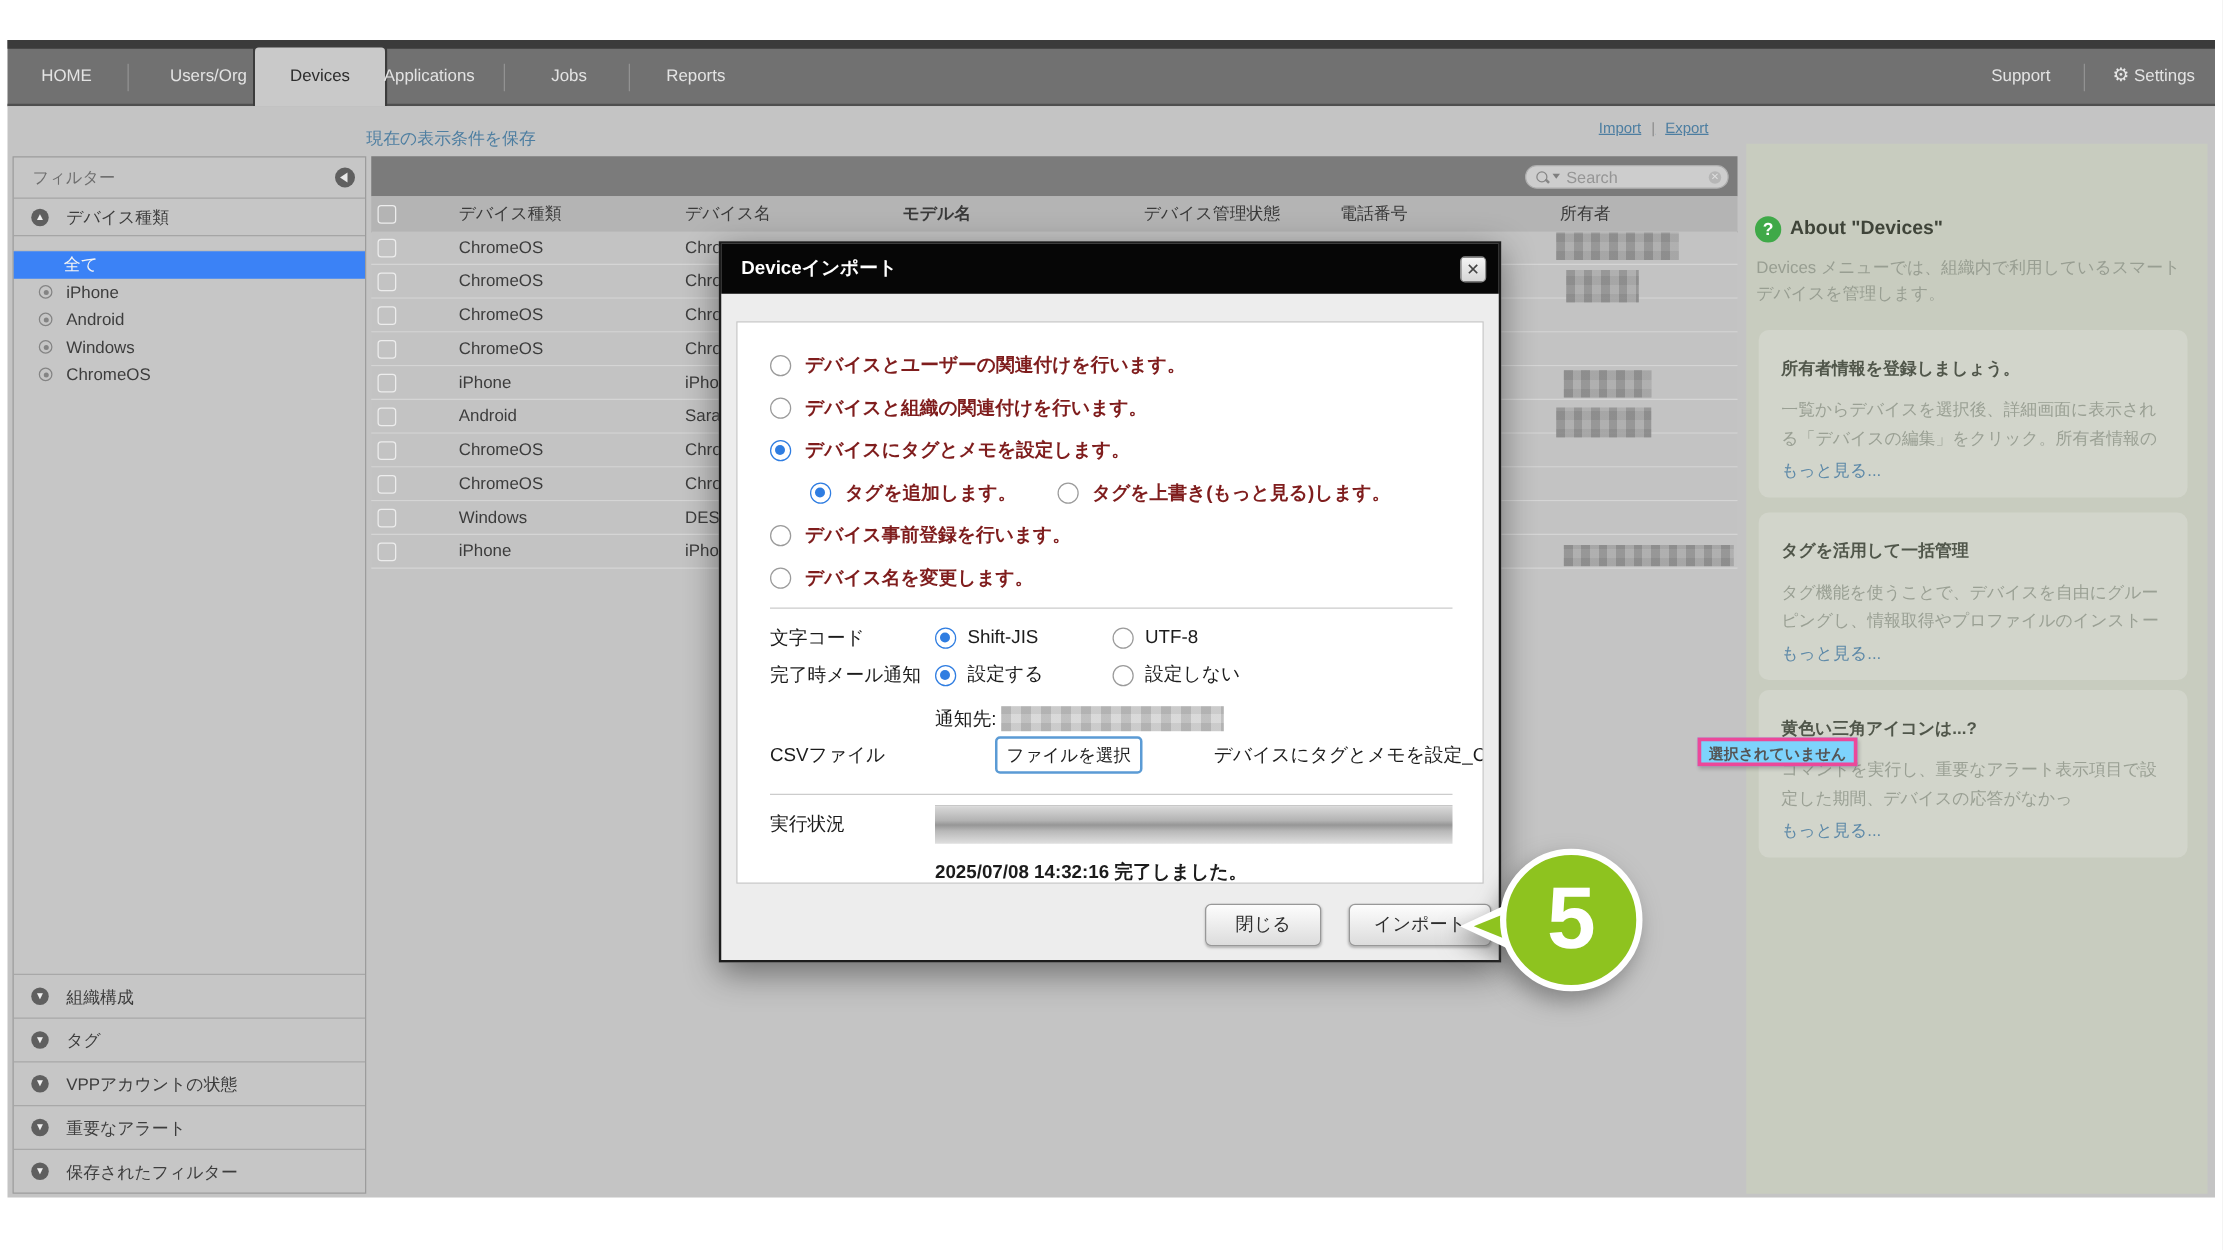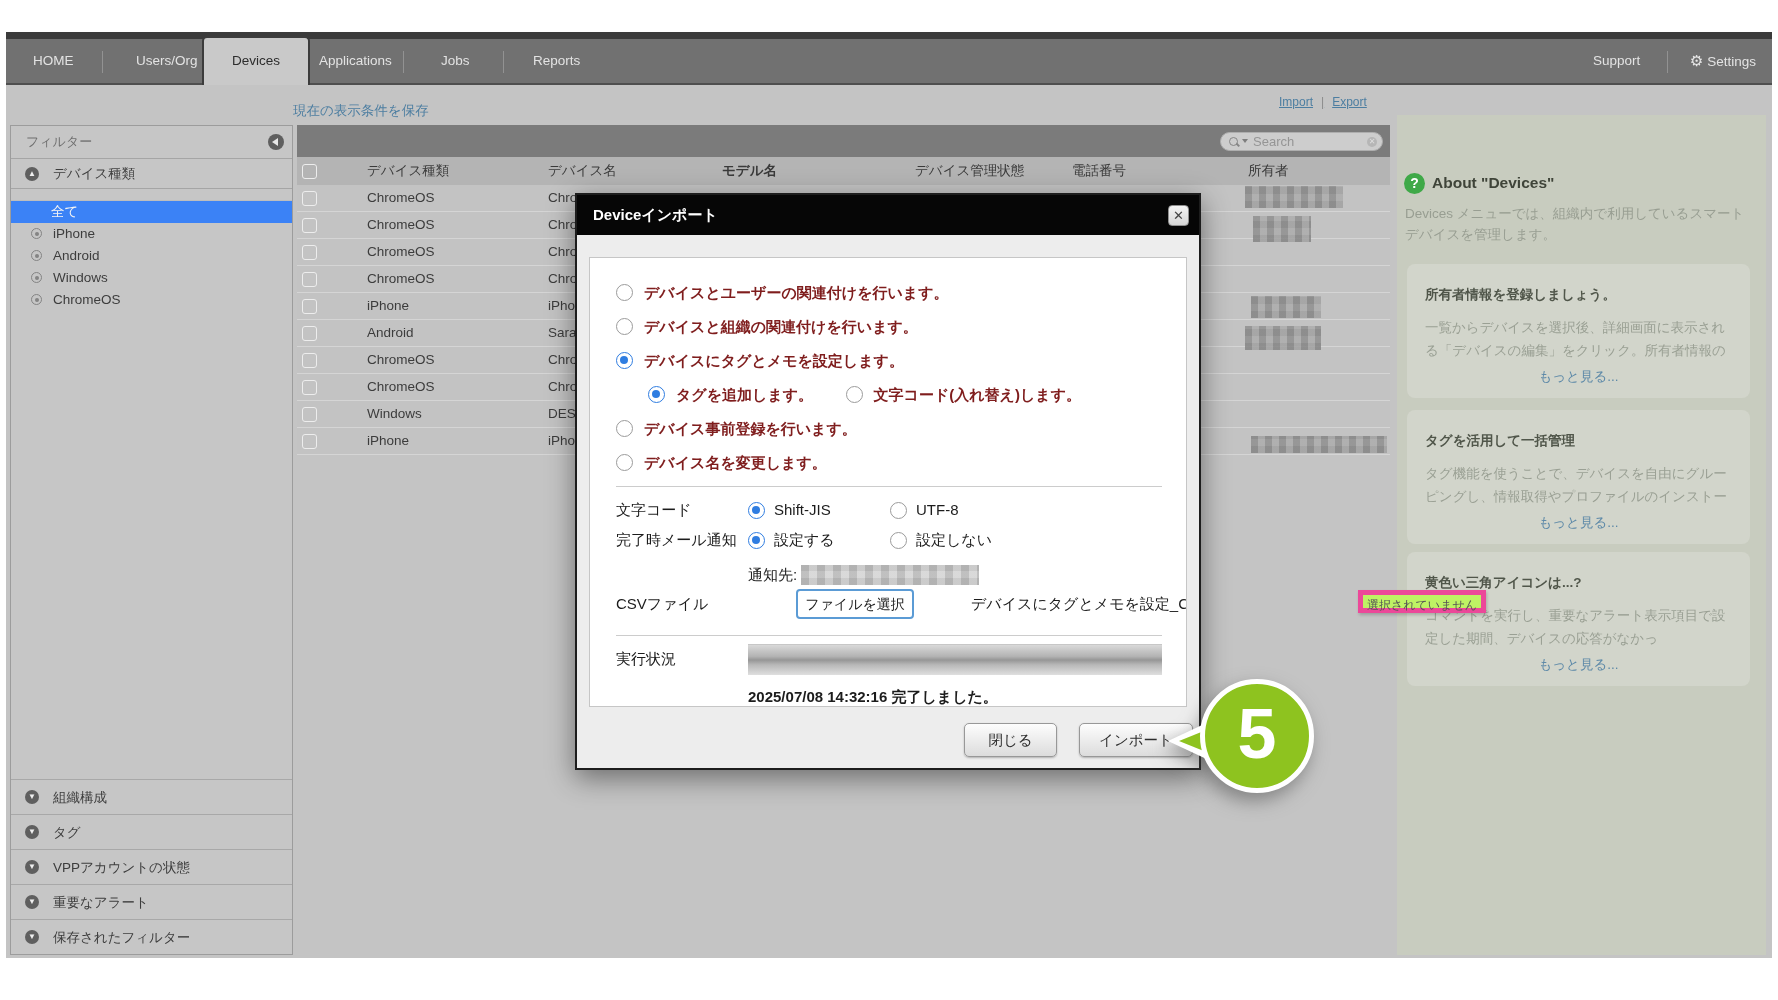--- a/index.html
+++ b/index.html
@@ -69,21 +69,21 @@
   
   .help{position:absolute;left:1397px;top:115px;width:369px;height:840px;background:#c8ccbf;}
   .q-ico{position:absolute;left:7px;top:58px;width:21px;height:21px;border-radius:50%;background:#3fa948;
          color:#fff;font-weight:bold;font-size:14px;text-align:center;line-height:21px;}
   .help-title{position:absolute;left:35px;top:59px;font-size:15.5px;font-weight:bold;color:#3f4439;}
   .help-intro{position:absolute;left:8px;top:88px;width:350px;font-size:13.5px;line-height:21px;color:#989e92;}
   .card{position:absolute;left:10px;width:343px;background:#d2d5cb;border-radius:8px;box-sizing:border-box;
         padding:22px 18px 12px 18px;}
   .card-title{font-size:13.5px;font-weight:bold;color:#50564a;margin-bottom:12px;}
   .card-body{font-size:13.5px;line-height:23px;color:#9aa094;}
-  .card-more{text-align:center;font-size:13.5px;color:#5d89a8;margin-top:6px;}
+  .card-more{text-align:left;font-size:13.5px;color:#5d89a8;margin-top:6px;}
 
   
   .modal{position:absolute;left:575px;top:193px;width:626px;height:577px;background:#ededed;
          border:2px solid #1d1d1d;box-sizing:border-box;box-shadow:0 8px 26px rgba(0,0,0,.45);}
   .m-title{position:relative;height:40px;background:#060606;color:#fff;font-size:15px;font-weight:bold;
            line-height:40px;padding-left:16px;}
   .m-close{position:absolute;right:10px;top:10px;width:21px;height:21px;border-radius:4px;
            background:linear-gradient(#f4f4f4,#d6d6d6);border:1px solid #8f8f8f;box-sizing:border-box;
            color:#444;font-size:13px;font-weight:bold;text-align:center;line-height:19px;}
   .m-inner{position:absolute;left:12px;top:62px;width:598px;height:450px;background:#fff;
@@ -110,23 +110,23 @@
   .csv-name{margin-left:9px;white-space:nowrap;}
   .exec-row{display:flex;align-items:center;margin-top:6px;font-size:15px;color:#1c1c1c;}
   .progress{flex:1;height:30px;margin-left:0;background:linear-gradient(#d9d9d9,#b3b3b3 38%,#969696 50%,#b8b8b8 66%,#dfdfdf);
             border-top:1px solid #c7c7c7;}
   .m-status{margin-left:132px;margin-top:13px;font-size:15px;font-weight:bold;color:#1c1c1c;}
   .m-btn{position:absolute;height:34px;border:1px solid #989898;border-radius:5px;box-sizing:border-box;
          background:linear-gradient(#fdfdfd,#dcdcdc);font-size:14.5px;color:#2e2e2e;text-align:center;
          line-height:32px;box-shadow:0 1px 2px rgba(0,0,0,.25);}
 
   
-  .tooltip{position:absolute;left:1358px;top:590px;width:128px;height:23px;background:#bef264;
-           border:5px solid #ec4899;box-sizing:border-box;font-size:12px;color:#555;
-           text-align:center;line-height:21px;box-shadow:1px 2px 3px rgba(0,0,0,.2);z-index:40;}
+  .tooltip{position:absolute;left:1358px;top:590px;width:128px;height:23px;background:#7dd3fc;
+           border:3px solid #ec4899;box-sizing:border-box;font-size:12px;color:#555;
+           text-align:center;line-height:21px;box-shadow:1px 2px 3px rgba(0,0,0,.2);z-index:40;font-weight:bold;}
 
   
   .badge{position:absolute;left:1160px;top:679px;width:160px;height:130px;z-index:50;
          filter:drop-shadow(-4px 8px 9px rgba(70,70,70,.5));}
   .tail-outer{position:absolute;left:8px;top:33px;width:0;height:0;border-top:29px solid transparent;
               border-bottom:29px solid transparent;border-right:62px solid #ffffff;}
   .tail-inner{position:absolute;left:19px;top:41px;width:0;height:0;border-top:21px solid transparent;
               border-bottom:21px solid transparent;border-right:52px solid #8ec31f;}
   .badge-circle{position:absolute;left:40px;top:0;width:104px;height:104px;border-radius:50%;
                 background:#8ec31f;border:5px solid #ffffff;color:#fff;font-size:70px;font-weight:bold;
@@ -135,21 +135,21 @@
 </head>
 <body>
 
 <div class="stage">
 
   <div class="navbar">
     <div class="nav-item" style="left:27px;">HOME</div>
     <div class="nav-sep" style="left:96px;"></div>
     <div class="nav-item" style="left:130px;">Users/Org</div>
     <div class="tab-devices">Devices</div>
-    <div class="nav-item" style="left:313px;">Applications</div>
+    <div class="nav-item" style="left:301px;">Applications</div>
     <div class="nav-sep" style="left:397px;"></div>
     <div class="nav-item" style="left:435px;">Jobs</div>
     <div class="nav-sep" style="left:497px;"></div>
     <div class="nav-item" style="left:527px;">Reports</div>
 
     <div class="nav-item" style="left:1587px;">Support</div>
     <div class="nav-sep" style="left:1661px;"></div>
     <div class="nav-item" style="left:1684px;">
       <span class="gear">⚙</span>
       <span>Settings</span>
@@ -330,21 +330,21 @@
         <span class="rdo on"></span>
         <span>デバイスにタグとメモを設定します。</span>
       </div>
       <div>
         <div class="opt sub">
           <span class="rdo on"></span>
           <span>タグを追加します。</span>
         </div>
         <div class="opt sub" style="margin-left:18px;">
           <span class="rdo"></span>
-          <span>文字コード(入れ替え)します。</span>
+          <span>タグを上書き(もっと見る)します。</span>
         </div>
       </div>
       <div class="opt">
         <span class="rdo"></span>
         <span>デバイス事前登録を行います。</span>
       </div>
       <div class="opt">
         <span class="rdo"></span>
         <span>デバイス名を変更します。</span>
       </div>

